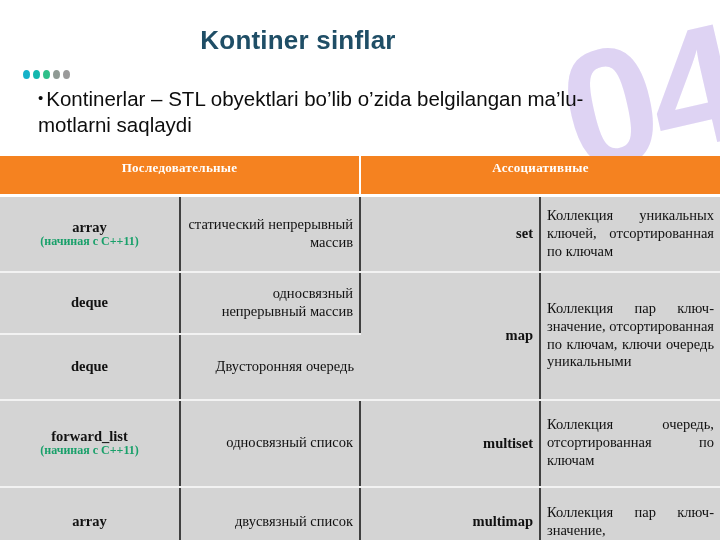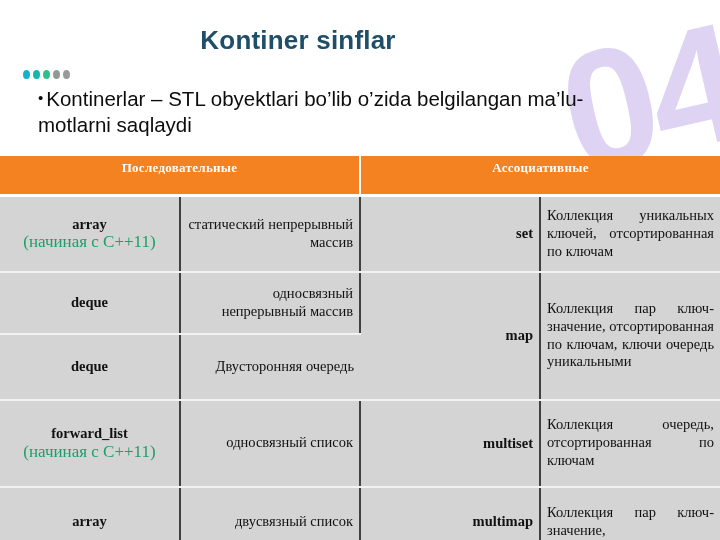--- a/index.html
+++ b/index.html
@@ -147,22 +147,22 @@
   .tbl tr:first-child td { border-top: 3px solid #ffffff; }
 
   .c-name {
     text-align: center;
     color: #19a06a;
     font-weight: bold;
     line-height: 1.15;
   }
   .c-name .sub {
     display: block;
-    font-weight: normal;
-    font-size: 17px;
+    font-weight: bold;
+    font-size: 12px;
     color: #19a06a;
   }
   .c-desc {
     text-align: right;
     line-height: 1.2;
   }
   .c-assoc {
     text-align: right;
     color: #19a06a;
     font-weight: bold;

